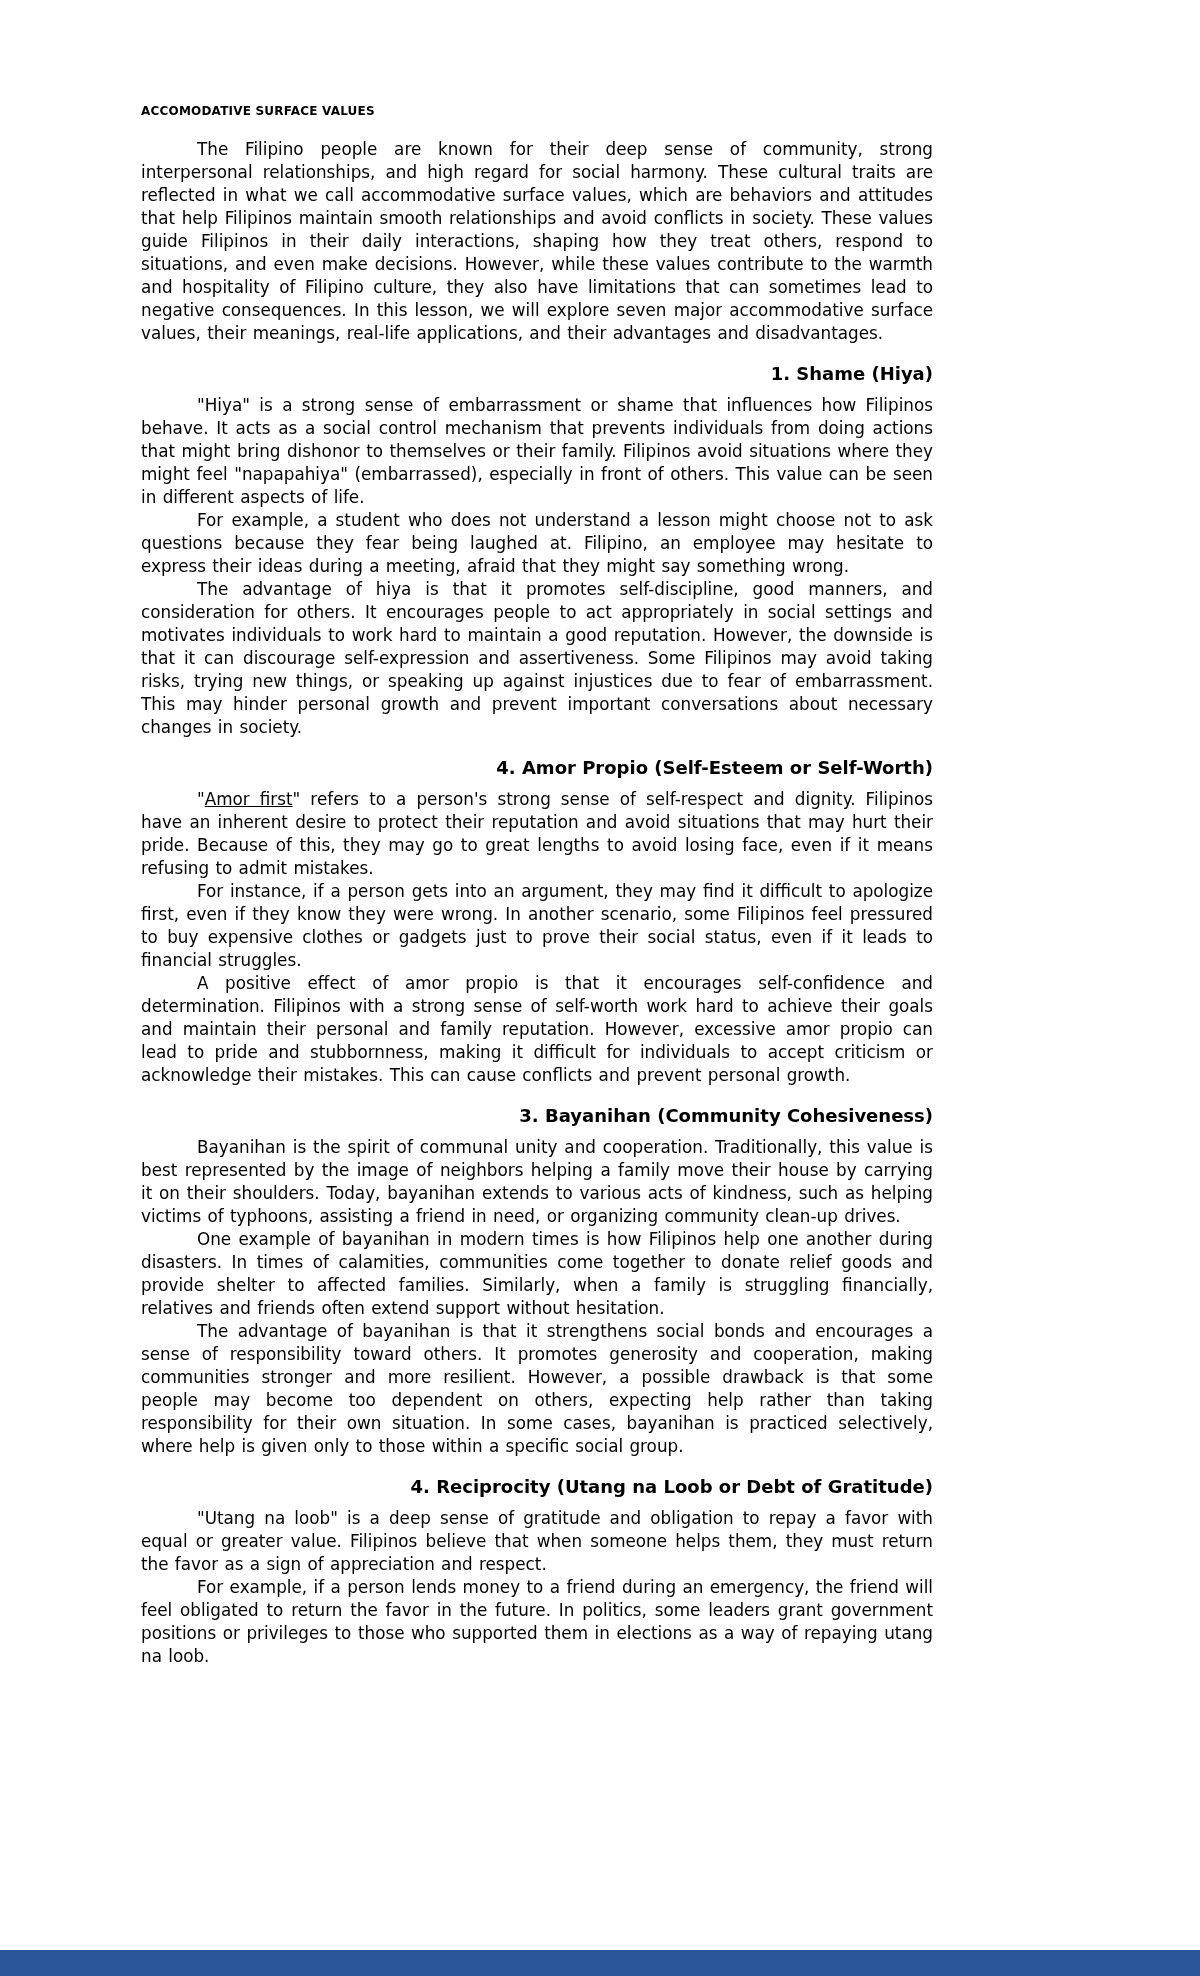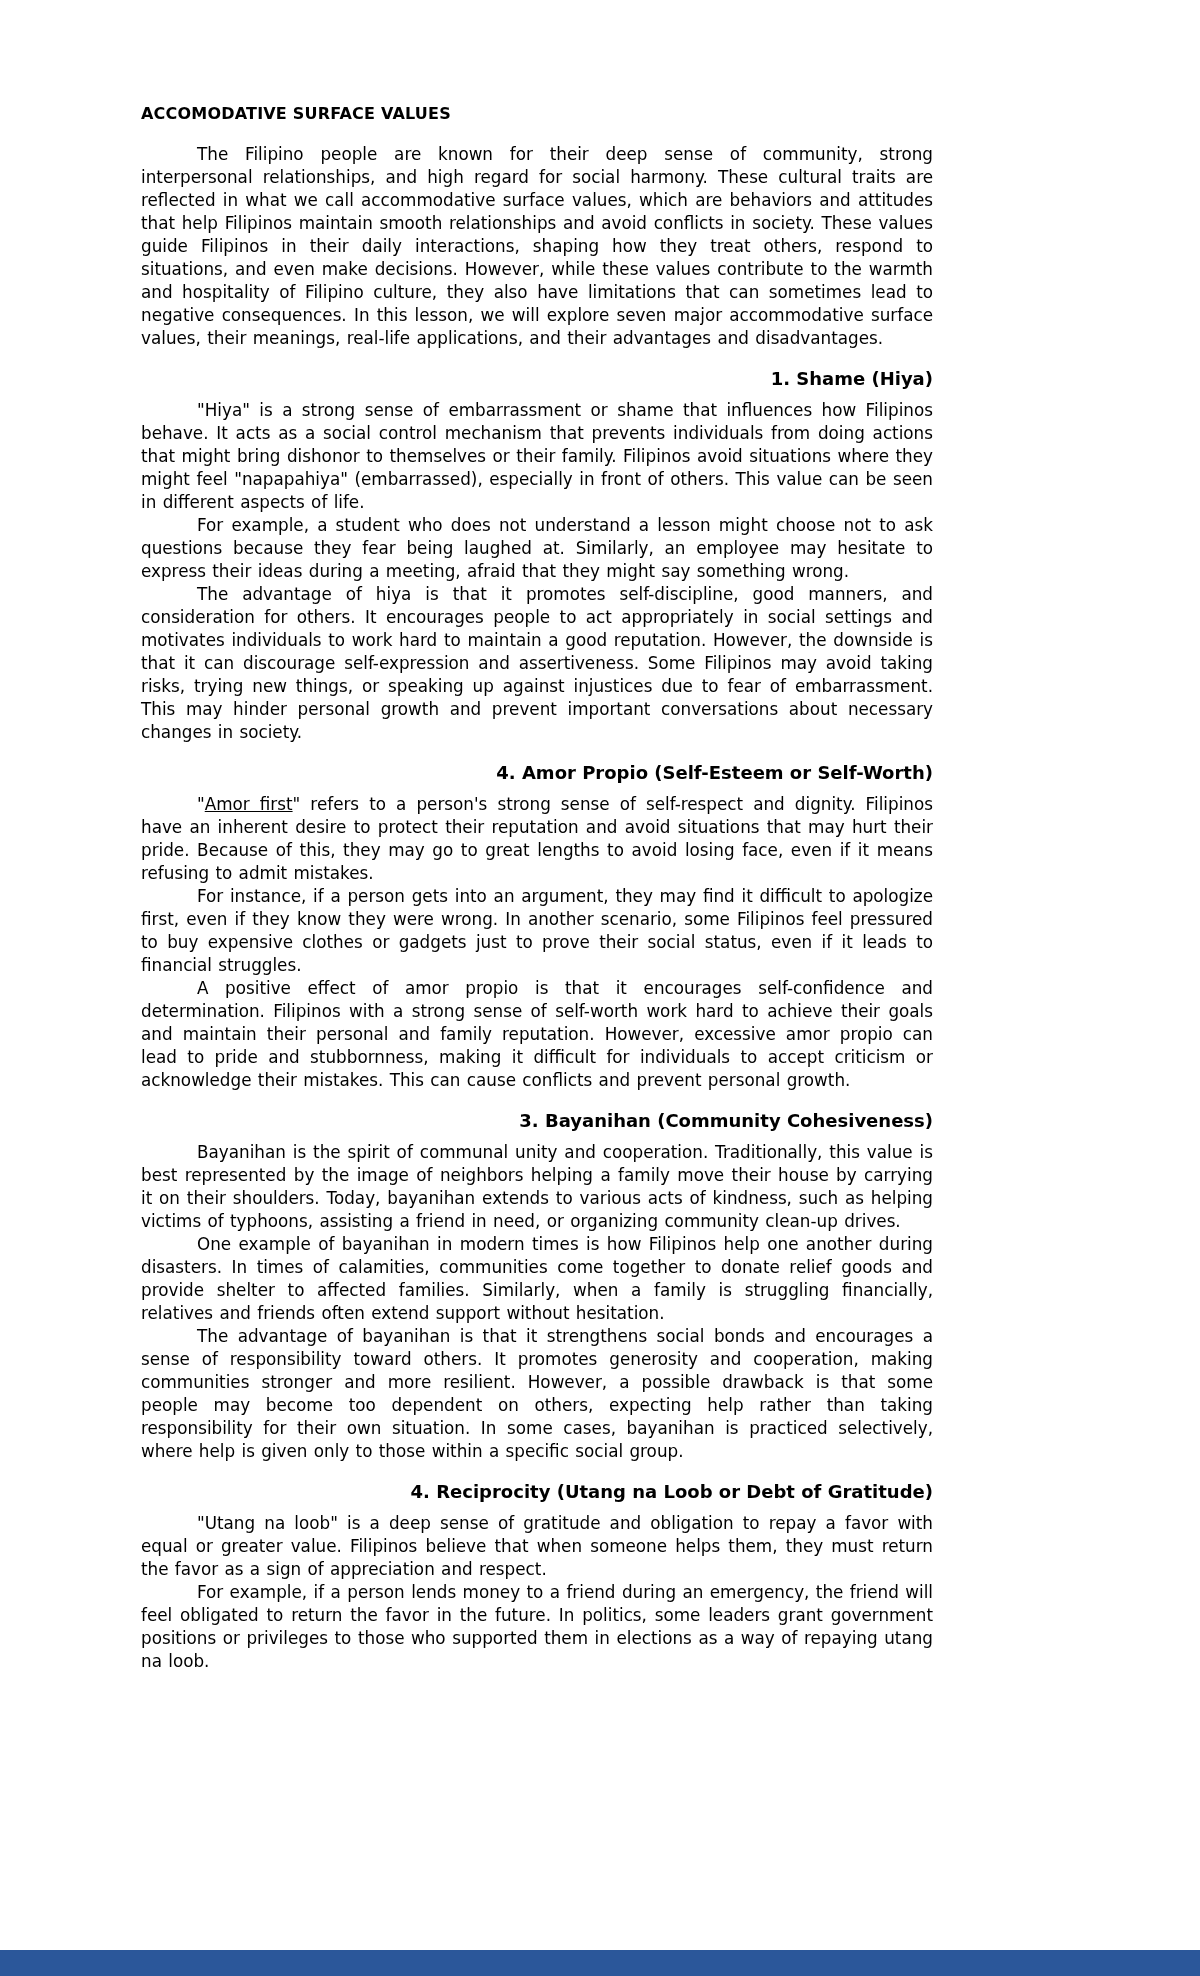--- a/index.html
+++ b/index.html
@@ -14,21 +14,21 @@
     font-family: "DejaVu Sans", "Liberation Sans", sans-serif;
     color: #000000;
   }
   .doc {
     position: absolute;
     left: 141px;
     top: 104px;
     width: 792px;
   }
   .doc-title {
-    font-size: 16px;
+    font-size: 12px;
     font-weight: bold;
     letter-spacing: 0.2px;
     margin: 0 0 20px 0;
   }
   .doc-p {
     font-size: 16.8px;
     line-height: 23px;
     text-align: justify;
     text-indent: 56px;
     margin: 0;
@@ -53,21 +53,21 @@
 </style>
 </head>
 <body>
 
 <div class="doc">
   <h1 class="doc-title">ACCOMODATIVE SURFACE VALUES</h1>
   <div>
       <p class="doc-p"><span>The Filipino people are known for their deep sense of community, strong interpersonal relationships, and high regard for social harmony. These cultural traits are reflected in what we call accommodative surface values, which are behaviors and attitudes that help Filipinos maintain smooth relationships and avoid conflicts in society. These values guide Filipinos in their daily interactions, shaping how they treat others, respond to situations, and even make decisions. However, while these values contribute to the warmth and hospitality of Filipino culture, they also have limitations that can sometimes lead to negative consequences. In this lesson, we will explore seven major accommodative surface values, their meanings, real-life applications, and their advantages and disadvantages.</span></p>
       <h2 class="doc-h"><span>1. Shame (Hiya)</span></h2>
       <p class="doc-p"><span>"Hiya" is a strong sense of embarrassment or shame that influences how Filipinos behave. It acts as a social control mechanism that prevents individuals from doing actions that might bring dishonor to themselves or their family. Filipinos avoid situations where they might feel "napapahiya" (embarrassed), especially in front of others. This value can be seen in different aspects of life.</span></p>
-      <p class="doc-p"><span>For example, a student who does not understand a lesson might choose not to ask questions because they fear being laughed at. Similarly, an employee may hesitate to express their ideas during a meeting, afraid that they might say something wrong.</span></p>
+      <p class="doc-p"><span>For example, a student who does not understand a lesson might choose not to ask questions because they fear being laughed at. Filipino, an employee may hesitate to express their ideas during a meeting, afraid that they might say something wrong.</span></p>
       <p class="doc-p"><span>The advantage of hiya is that it promotes self-discipline, good manners, and consideration for others. It encourages people to act appropriately in social settings and motivates individuals to work hard to maintain a good reputation. However, the downside is that it can discourage self-expression and assertiveness. Some Filipinos may avoid taking risks, trying new things, or speaking up against injustices due to fear of embarrassment. This may hinder personal growth and prevent important conversations about necessary changes in society.</span></p>
       <h2 class="doc-h"><span>4. Amor Propio (Self-Esteem or Self-Worth)</span></h2>
       <p class="doc-p"><span>"</span><span class="u">Amor first</span><span>" refers to a person's strong sense of self-respect and dignity. Filipinos have an inherent desire to protect their reputation and avoid situations that may hurt their pride. Because of this, they may go to great lengths to avoid losing face, even if it means refusing to admit mistakes.</span></p>
       <p class="doc-p"><span>For instance, if a person gets into an argument, they may find it difficult to apologize first, even if they know they were wrong. In another scenario, some Filipinos feel pressured to buy expensive clothes or gadgets just to prove their social status, even if it leads to financial struggles.</span></p>
       <p class="doc-p"><span>A positive effect of amor propio is that it encourages self-confidence and determination. Filipinos with a strong sense of self-worth work hard to achieve their goals and maintain their personal and family reputation. However, excessive amor propio can lead to pride and stubbornness, making it difficult for individuals to accept criticism or acknowledge their mistakes. This can cause conflicts and prevent personal growth.</span></p>
       <h2 class="doc-h"><span>3. Bayanihan (Community Cohesiveness)</span></h2>
       <p class="doc-p"><span>Bayanihan is the spirit of communal unity and cooperation. Traditionally, this value is best represented by the image of neighbors helping a family move their house by carrying it on their shoulders. Today, bayanihan extends to various acts of kindness, such as helping victims of typhoons, assisting a friend in need, or organizing community clean-up drives.</span></p>
       <p class="doc-p"><span>One example of bayanihan in modern times is how Filipinos help one another during disasters. In times of calamities, communities come together to donate relief goods and provide shelter to affected families. Similarly, when a family is struggling financially, relatives and friends often extend support without hesitation.</span></p>
       <p class="doc-p"><span>The advantage of bayanihan is that it strengthens social bonds and encourages a sense of responsibility toward others. It promotes generosity and cooperation, making communities stronger and more resilient. However, a possible drawback is that some people may become too dependent on others, expecting help rather than taking responsibility for their own situation. In some cases, bayanihan is practiced selectively, where help is given only to those within a specific social group.</span></p>
       <h2 class="doc-h"><span>4. Reciprocity (Utang na Loob or Debt of Gratitude)</span></h2>

